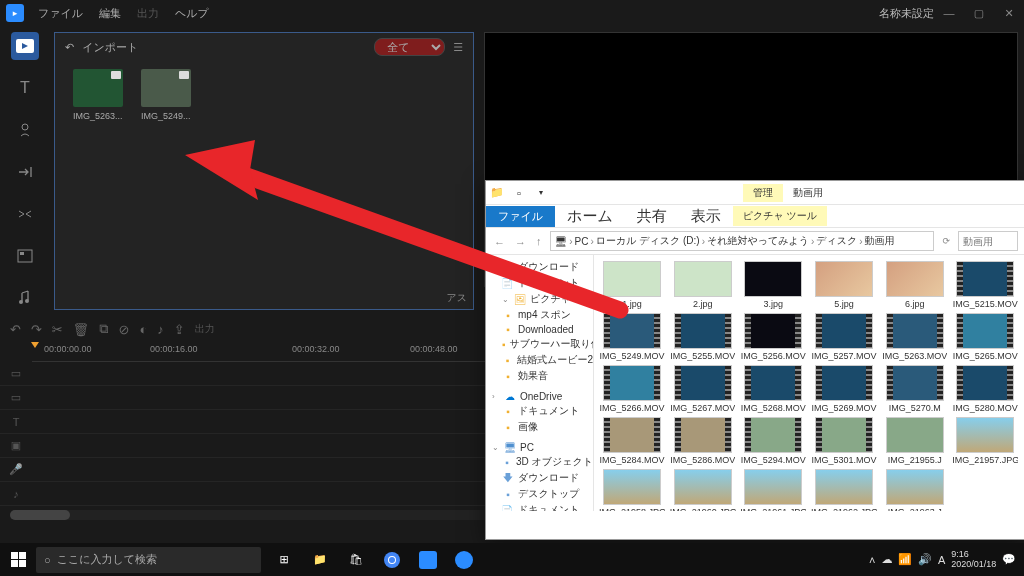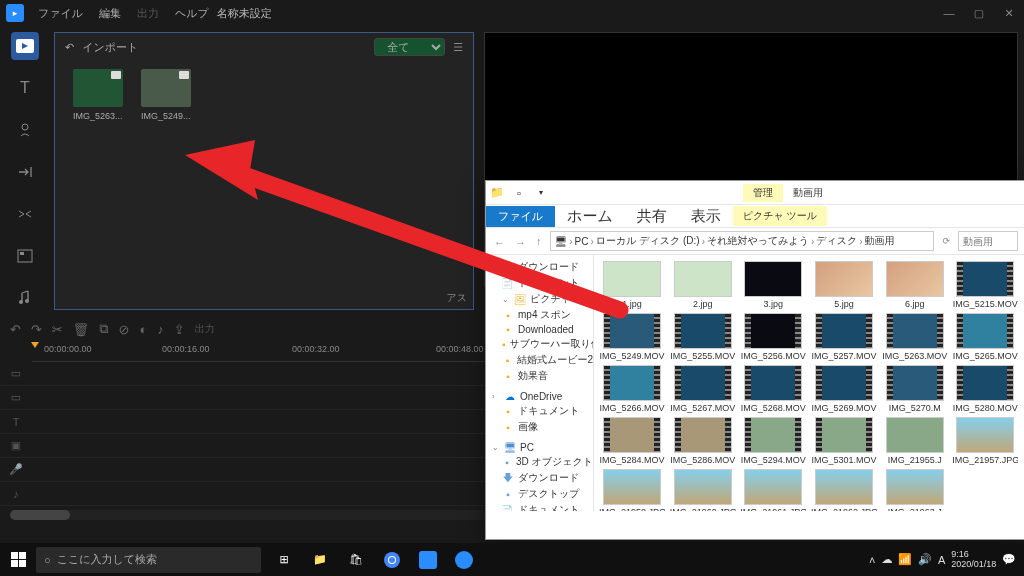--- a/index.html
+++ b/index.html
@@ -4,34 +4,34 @@
 <style>
 * { margin: 0; padding: 0; box-sizing: border-box; font-family: "Segoe UI", "Yu Gothic UI", sans-serif; }
 body { width: 1024px; height: 576px; background: #000; overflow: hidden; position: relative; }
 
 
 .app { position: absolute; top: 0; left: 0; width: 1024px; height: 543px; background: #1a1a1a; }
 .titlebar { height: 26px; background: #1a1a1a; display: flex; align-items: center; color: #aaa; font-size: 11px; }
 .app-icon { width: 18px; height: 18px; background: #2b8cff; border-radius: 3px; margin: 0 6px; display: flex; align-items: center; justify-content: center; color: #fff; font-size: 9px; }
 .menu-item { padding: 0 8px; cursor: pointer; }
 .menu-item.disabled { color: #555; }
-.title-center { flex: 1; text-align: left; color: #bbb; }
+.title-center { flex: 1; text-align: right; color: #bbb; }
 .win-controls { display: flex; gap: 0; }
 .win-btn { width: 30px; height: 26px; display: flex; align-items: center; justify-content: center; color: #888; cursor: pointer; }
 
 .workspace { display: flex; height: 290px; }
 .left-tools { width: 50px; background: #1a1a1a; display: flex; flex-direction: column; align-items: center; padding-top: 6px; gap: 14px; }
 .tool-btn { width: 28px; height: 28px; display: flex; align-items: center; justify-content: center; color: #888; cursor: pointer; }
 .tool-btn.active { background: #2b5a9e; border-radius: 4px; color: #fff; }
 
 .media-panel { width: 420px; border: 1px solid #3a5a8a; background: #232323; margin: 6px 4px; }
 .media-header { height: 28px; display: flex; align-items: center; padding: 0 10px; color: #aaa; font-size: 11px; gap: 8px; }
 .import-icon { color: #aaa; }
 .spacer { flex: 1; }
-.filter-select { background: #14532d; color: #aaa; border: 1px solid #444; font-size: 11px; padding: 1px 18px 1px 8px; border-radius: 3px; }
+.filter-select { background: #7f1d1d; color: #aaa; border: 1px solid #444; font-size: 11px; padding: 1px 18px 1px 8px; border-radius: 8px; }
 .list-icon { color: #888; }
 
 .media-items { display: flex; gap: 18px; padding: 8px 18px; }
 .media-item { width: 50px; }
 .thumb { width: 50px; height: 38px; background: #225533; position: relative; border-radius: 2px; }
 .thumb.t2 { background: #4a5a4a; }
 .thumb-badge { position: absolute; top: 2px; right: 2px; width: 10px; height: 8px; background: #ddd; border-radius: 1px; }
 .media-label { font-size: 9px; color: #aaa; text-align: center; margin-top: 4px; white-space: nowrap; overflow: hidden; }
 
 .aspect-label { position: absolute; bottom: 4px; right: 6px; font-size: 10px; color: #888; }
@@ -208,23 +208,23 @@
       <span class="tl-btn">⧉</span>
       <span class="tl-btn">⊘</span>
       <span class="tl-btn">◐</span>
       <span class="tl-btn">♪</span>
       <span class="tl-btn">⇪</span>
       <span style="font-size:10px;color:#555">出力</span>
     </div>
     <div class="ruler">
       <div class="playhead"></div>
       <span class="ruler-tick" style="left:12px">00:00:00.00</span>
-      <span class="ruler-tick" style="left:130px">00:00:16.00</span>
+      <span class="ruler-tick" style="left:118px">00:00:16.00</span>
       <span class="ruler-tick" style="left:260px">00:00:32.00</span>
-      <span class="ruler-tick" style="left:404px">00:00:48.00</span>
+      <span class="ruler-tick" style="left:378px">00:00:48.00</span>
     </div>
     <div class="tracks">
       <div class="track">
           <div class="track-head">▭</div>
         </div>
       <div class="track">
           <div class="track-head">▭</div>
         </div>
       <div class="track">
           <div class="track-head">T</div>

